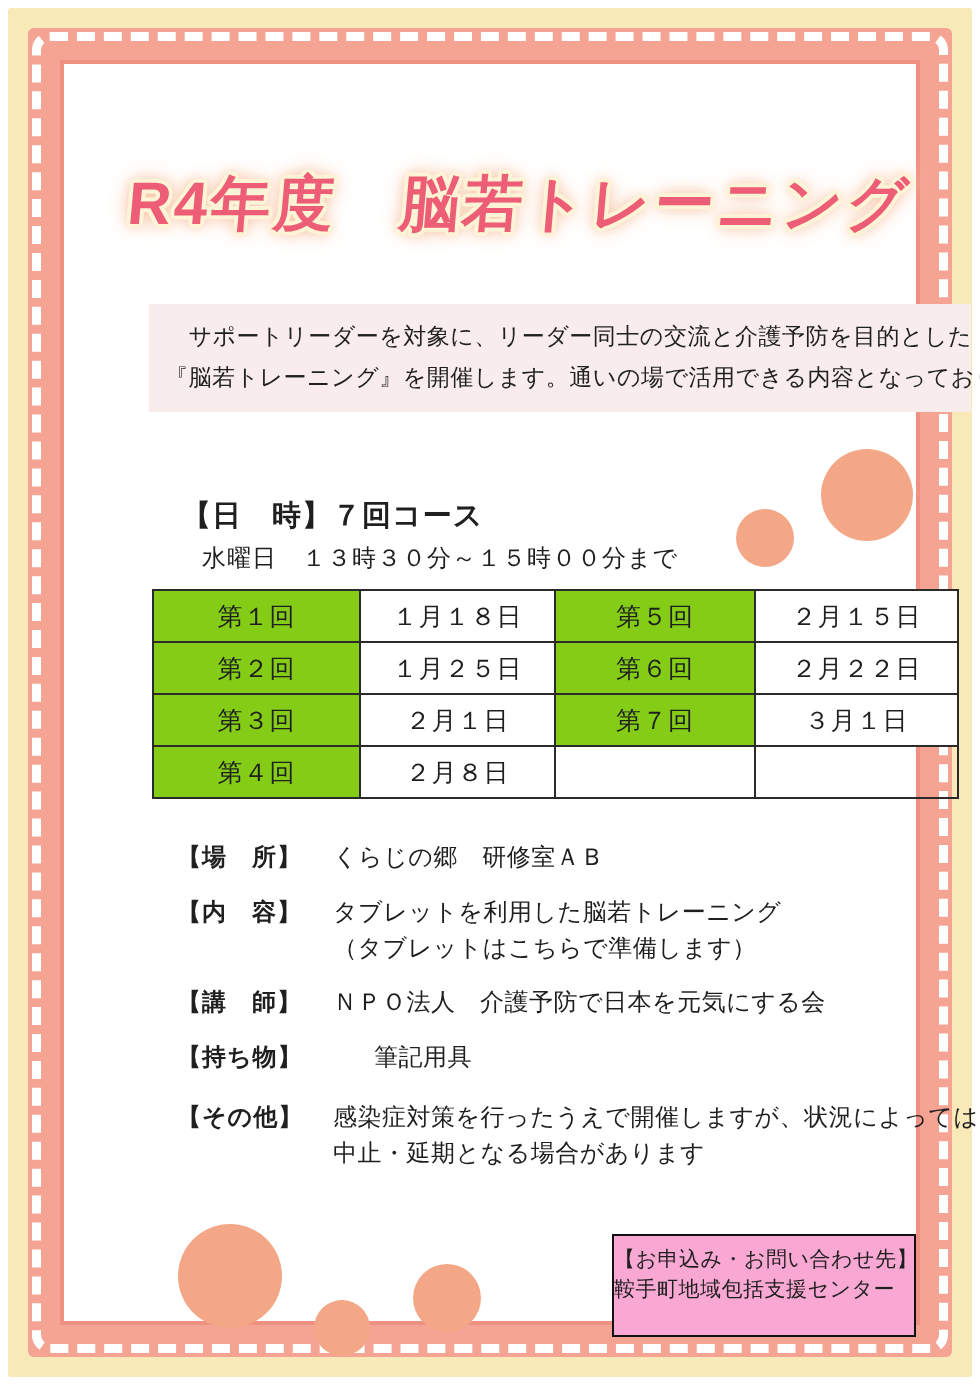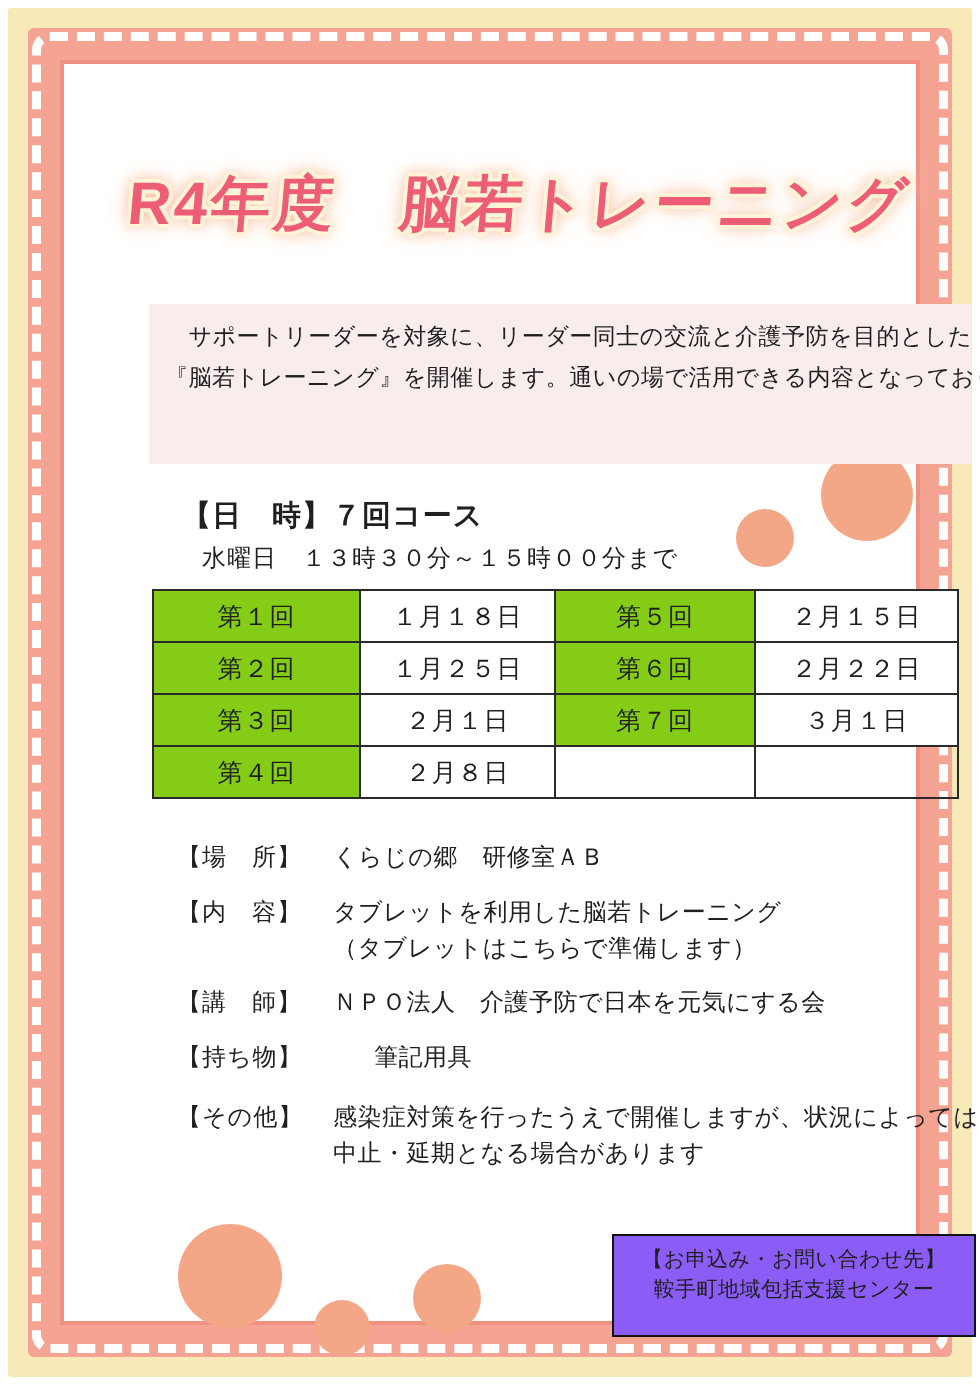--- a/index.html
+++ b/index.html
@@ -63,21 +63,21 @@
       0 -4px 0 #fdf3d6, 0 4px 0 #fdf3d6,
       0 0 12px #f6c2a2, 0 0 18px #f6c2a2, 0 0 26px #f8cfb4;
     white-space: nowrap;
   }
   
   .intro {
     position: absolute;
     left: 21px;
     top: 176px;
     width: 822px;
-    height: 160px;
+    height: 108px;
     background: #f8edec;
     padding: 12px 16px 0 16px;
   }
   .intro-line {
     font-size: 23px;
     line-height: 41px;
     letter-spacing: 0.5px;
     white-space: nowrap;
   }
   
@@ -122,42 +122,42 @@
   .section {
     position: absolute;
     left: 49px;
     display: flex;
     align-items: flex-start;
   }
   .sec-label {
     width: 156px;
     flex: 0 0 156px;
     font-size: 24px;
-    font-weight: normal;
+    font-weight: bold;
     letter-spacing: 1px;
     line-height: 36px;
     white-space: nowrap;
   }
   .sec-value { font-size: 24px; line-height: 36px; letter-spacing: 0.5px; }
   .sec-value .line { white-space: nowrap; }
   .sec-place   { top: 711px; }
   .sec-content { top: 766px; }
   .sec-teacher { top: 856px; }
   .sec-bring   { top: 911px; gap: 41px; }
   .sec-other   { top: 971px; }
   
   .contact {
     position: absolute;
     left: 484px;
     top: 1106px;
-    width: 364px;
+    width: 304px;
     height: 103px;
     border: 2px solid #111111;
-    background: #8b5cf6;
-    text-align: center;
+    background: #f9a8d4;
+    text-align: left;
     padding-top: 8px;
   }
   .contact .line {
     font-size: 21px;
     line-height: 30px;
     letter-spacing: 0.5px;
     white-space: nowrap;
   }
   
   .circle {

